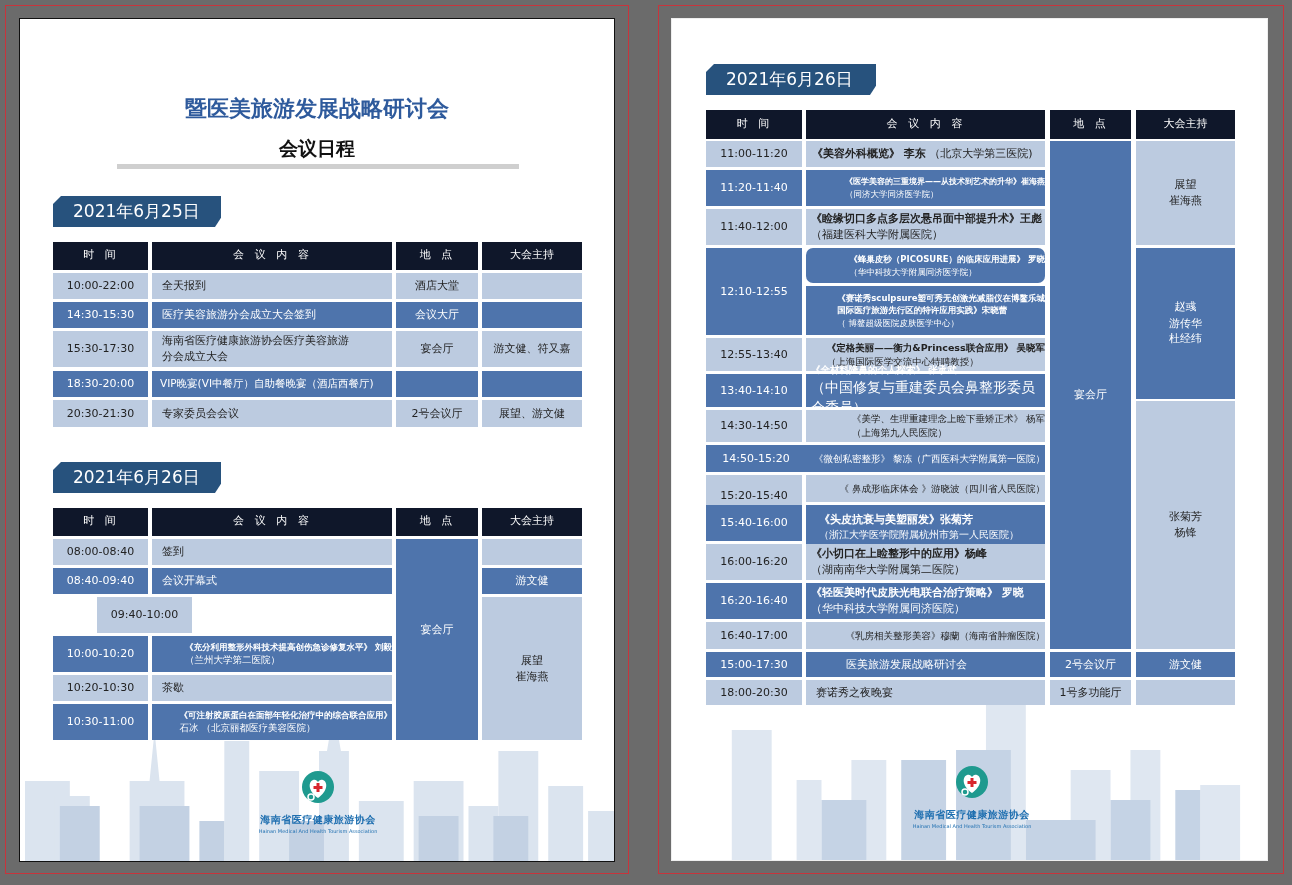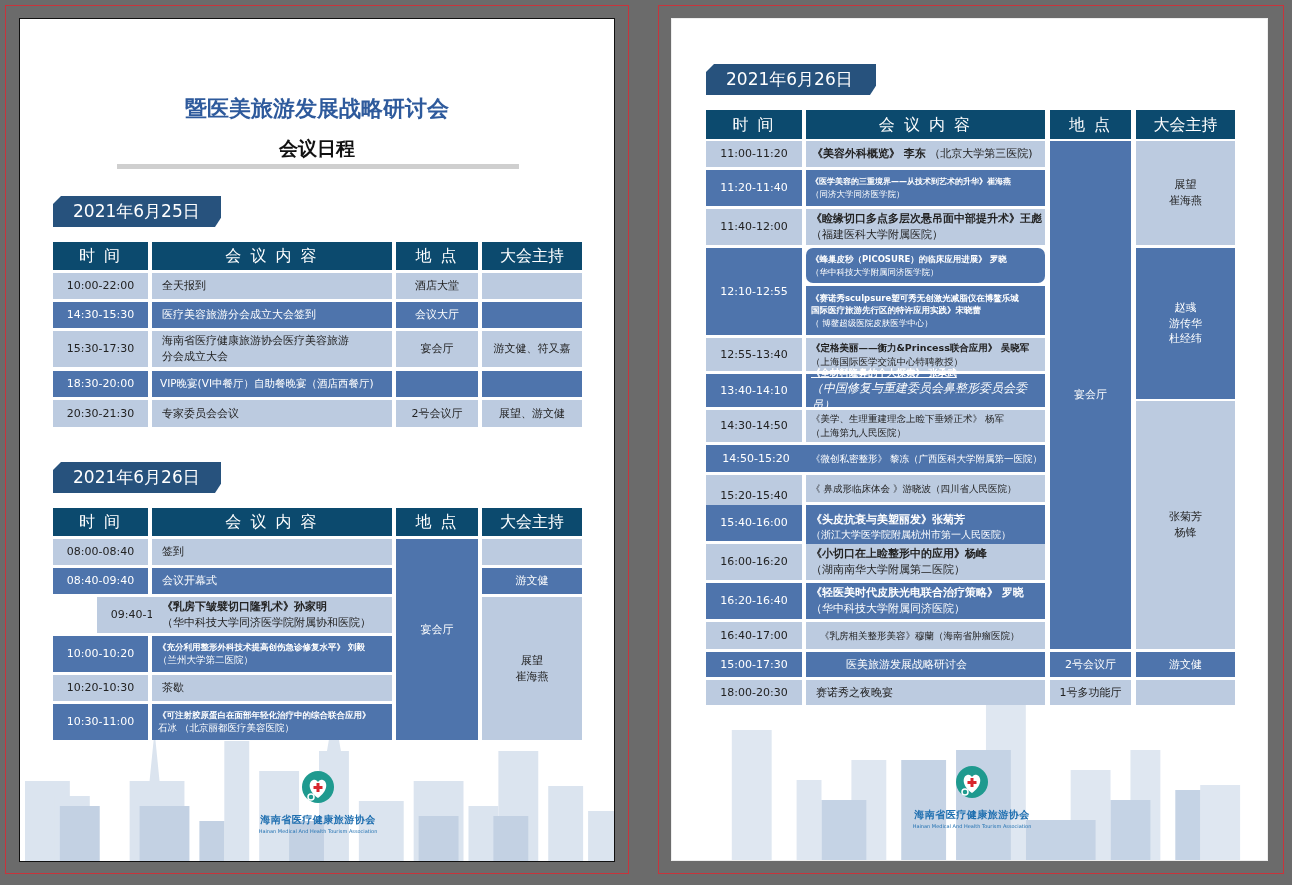--- a/index.html
+++ b/index.html
@@ -11,26 +11,26 @@
   .skyline svg { width: 100%; height: 100%; display: block; }
   .title1 { position: absolute; left: 0; right: 0; text-align: center; color: #2e5a9c; font-weight: bold; font-size: 30px; letter-spacing: 0px; }
   .title2 { position: absolute; left: 0; right: 0; text-align: center; color: #2e5a9c; font-weight: bold; font-size: 22px; }
   .title3 { position: absolute; left: 0; right: 0; text-align: center; color: #111; font-weight: bold; font-size: 19px; }
   .rule { position: absolute; height: 5px; background: #cfcfcf; }
   .date-tab { position: absolute; height: 31px; background: #27527d; color: #fff; font-size: 17px; line-height: 31px; padding-left: 20px;
     clip-path: polygon(8px 0, 100% 0, 100% 70%, calc(100% - 6px) 100%, 0 100%, 0 8px); }
   .cell { position: absolute; display: flex; align-items: center; font-size: 11px; color: #222; line-height: 1.45; }
   .cell.c { justify-content: center; text-align: center; }
   .cell.l { padding-left: 10px; }
-  .cell.hd { background: #0c4a6e; color: #fff; font-size: 16px; justify-content: center; letter-spacing: 2px; }
+  .cell.hd { background: #0f172a; color: #fff; font-size: 11px; justify-content: center; letter-spacing: 2px; font-family: Liberation Mono, monospace; }
   .cell.lt { background: #bccbe0; }
   .cell.dk { background: #4e74ac; color: #fff; }
   .cell .inner { display: block; }
   .cell .ttl { font-weight: bold; }
-  .cell.small { font-size: 9.5px; }
+  .cell.small { font-size: 9.5px; justify-content: flex-end; }
   .logo { position: absolute; text-align: center; }
   .logo .cn { color: #1f6fb0; font-weight: bold; font-size: 10px; letter-spacing: 0.5px; }
   .logo .en { color: #1f6fb0; font-size: 5px; margin-top: 1px; }
 </style>
 </head>
 <body>
 
 <div class="frame" style="left:5px;top:5px;width:624px;height:869px;"></div>
 <div class="page" style="left:19px;top:18px;width:596px;height:844px;">
   <div class="skyline">
@@ -121,26 +121,20 @@
       </span>
   </div>
 
   <div class="cell c lt" style="left:33px;top:520px;width:95px;height:26px;">08:00-08:40</div>
   <div class="cell l lt" style="left:132px;top:520px;width:240px;height:26px;">签到</div>
 
   <div class="cell c dk" style="left:33px;top:549px;width:95px;height:26px;">08:40-09:40</div>
   <div class="cell l dk" style="left:132px;top:549px;width:240px;height:26px;">会议开幕式</div>
 
   <div class="cell c lt" style="left:33px;top:578px;width:95px;height:36px;margin-left:44px;">09:40-10:00</div>
-  <div class="cell l lt" style="left:132px;top:578px;width:240px;height:36px;">
-    <span class="inner">
-        <span class="ttl" style="display:block;">《乳房下皱襞切口隆乳术》孙家明</span>
-        <span style="display:block;">（华中科技大学同济医学院附属协和医院）</span>
-      </span>
-  </div>
 
   <div class="cell c dk" style="left:33px;top:617px;width:95px;height:36px;">10:00-10:20</div>
   <div class="cell l dk small" style="left:132px;top:617px;width:240px;height:36px;padding-left:6px;">
     <span class="inner">
         <span class="ttl" style="display:block;font-size:8.5px;">《充分利用整形外科技术提高创伤急诊修复水平》 刘毅</span>
         <span style="display:block;">（兰州大学第二医院）</span>
       </span>
   </div>
 
   <div class="cell c lt" style="left:33px;top:656px;width:95px;height:26px;">10:20-10:30</div>
@@ -201,21 +195,21 @@
   <div class="cell c dk" style="left:378px;top:122px;width:81px;height:508px;">宴会厅</div>
 
   <div class="cell c lt" style="left:464px;top:122px;width:99px;height:104px;">
     <span class="inner">
         <span style="display:block;">展望</span>
         <span style="display:block;">崔海燕</span>
       </span>
   </div>
   <div class="cell c dk" style="left:464px;top:229px;width:99px;height:151px;">
     <span class="inner">
-        <span style="display:block;">赵彧</span>
+        <span style="display:block;font-family:Liberation Mono, monospace;">赵彧</span>
         <span style="display:block;">游传华</span>
         <span style="display:block;">杜经纬</span>
       </span>
   </div>
   <div class="cell c lt" style="left:464px;top:382px;width:99px;height:248px;">
     <span class="inner">
         <span style="display:block;">张菊芳</span>
         <span style="display:block;">杨锋</span>
       </span>
   </div>
@@ -260,41 +254,41 @@
   <div class="cell l lt small" style="left:134px;top:319px;width:239px;height:33px;padding-left:5px;">
     <span class="inner">
         <span class="ttl" style="display:block;">《定格美丽——衡力&amp;Princess联合应用》 吴晓军</span>
         <span style="display:block;">（上海国际医学交流中心特聘教授）</span>
       </span>
   </div>
 
   <div class="cell c dk" style="left:34px;top:355px;width:96px;height:33px;">13:40-14:10</div>
   <div class="cell l dk small" style="left:134px;top:355px;width:239px;height:33px;padding-left:5px;">
     <span class="inner">
-        <span class="ttl" style="display:block;text-decoration:underline;">《全材料隆鼻的个人探索》 张承武</span>
-        <span style="display:block;font-size:12px;font-style:italic;">（中国修复与重建委员会鼻整形委员会委员）</span>
+        <span class="ttl" style="display:block;">《全材料隆鼻的个人探索》 张承武</span>
+        <span style="display:block;font-size:14px;">（中国修复与重建委员会鼻整形委员会委员）</span>
       </span>
   </div>
 
   <div class="cell c lt" style="left:34px;top:391px;width:96px;height:32px;">14:30-14:50</div>
   <div class="cell l lt small" style="left:134px;top:391px;width:239px;height:32px;padding-left:5px;">
     <span class="inner">
         <span class="ttl" style="display:block;font-weight:normal;">《美学、生理重建理念上睑下垂矫正术》 杨军</span>
         <span style="display:block;">（上海第九人民医院）</span>
       </span>
   </div>
 
   <div class="cell c dk" style="left:34px;top:426px;width:100px;height:27px;">14:50-15:20</div>
   <div class="cell l dk small" style="left:134px;top:426px;width:239px;height:27px;padding-left:5px;">《微创私密整形》 黎冻（广西医科大学附属第一医院）</div>
 
   <div class="cell c lt" style="left:34px;top:456px;width:96px;height:41px;">15:20-15:40</div>
   <div class="cell l lt small" style="left:134px;top:456px;width:239px;height:27px;padding-left:5px;">《 鼻成形临床体会 》游晓波（四川省人民医院）</div>
 
   <div class="cell c dk" style="left:34px;top:486px;width:96px;height:36px;">15:40-16:00</div>
-  <div class="cell l dk" style="left:134px;top:486px;width:239px;height:44px;padding-left:5px;">
+  <div class="cell l dk" style="left:134px;top:486px;width:239px;height:44px;padding-left:13px;">
     <span class="inner">
         <span class="ttl" style="display:block;">《头皮抗衰与美塑丽发》张菊芳</span>
         <span style="display:block;font-size:10px;">（浙江大学医学院附属杭州市第一人民医院）</span>
       </span>
   </div>
 
   <div class="cell c lt" style="left:34px;top:525px;width:96px;height:36px;">16:00-16:20</div>
   <div class="cell l lt" style="left:134px;top:525px;width:239px;height:36px;padding-left:5px;">
     <span class="inner">
         <span class="ttl" style="display:block;">《小切口在上睑整形中的应用》杨峰</span>

